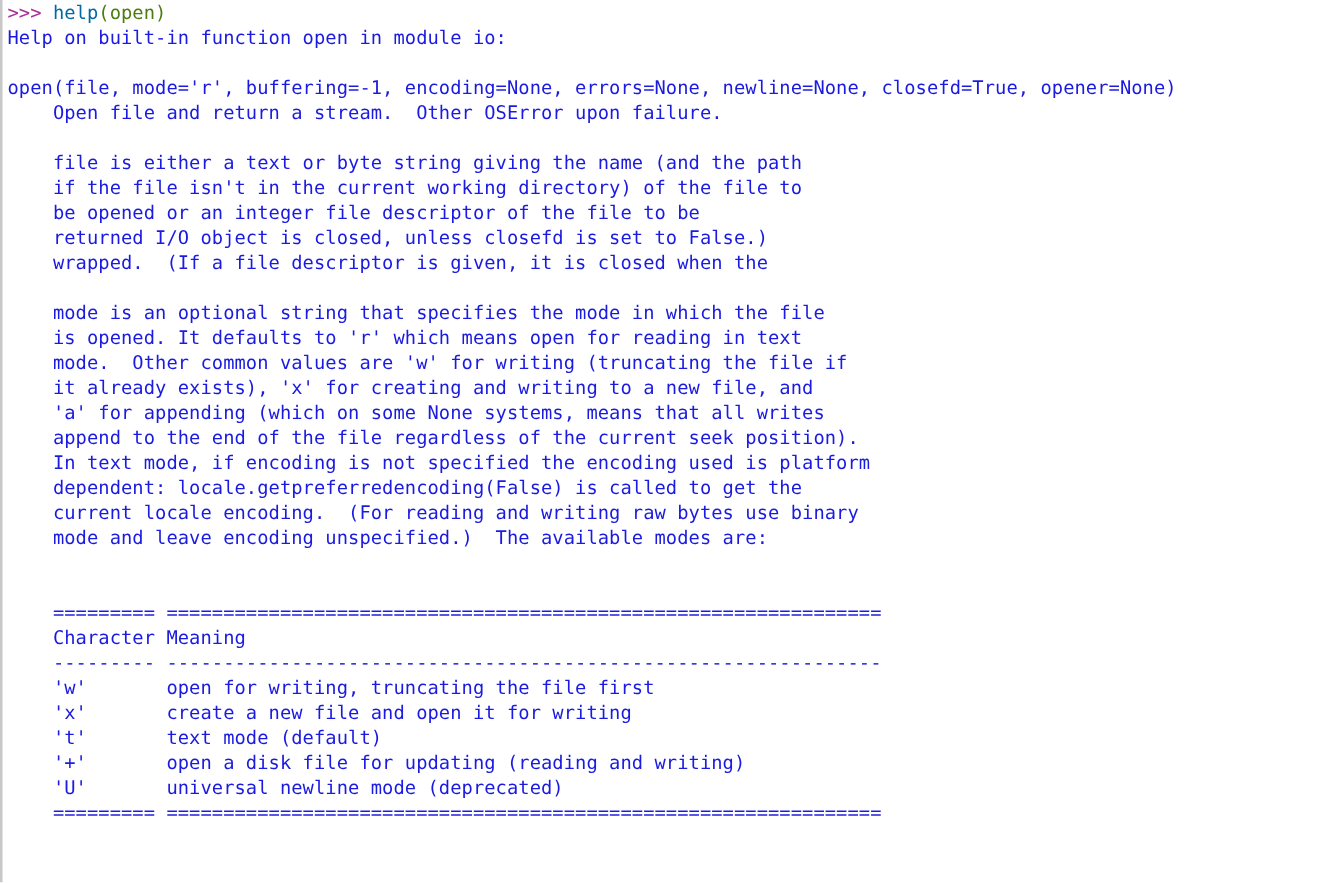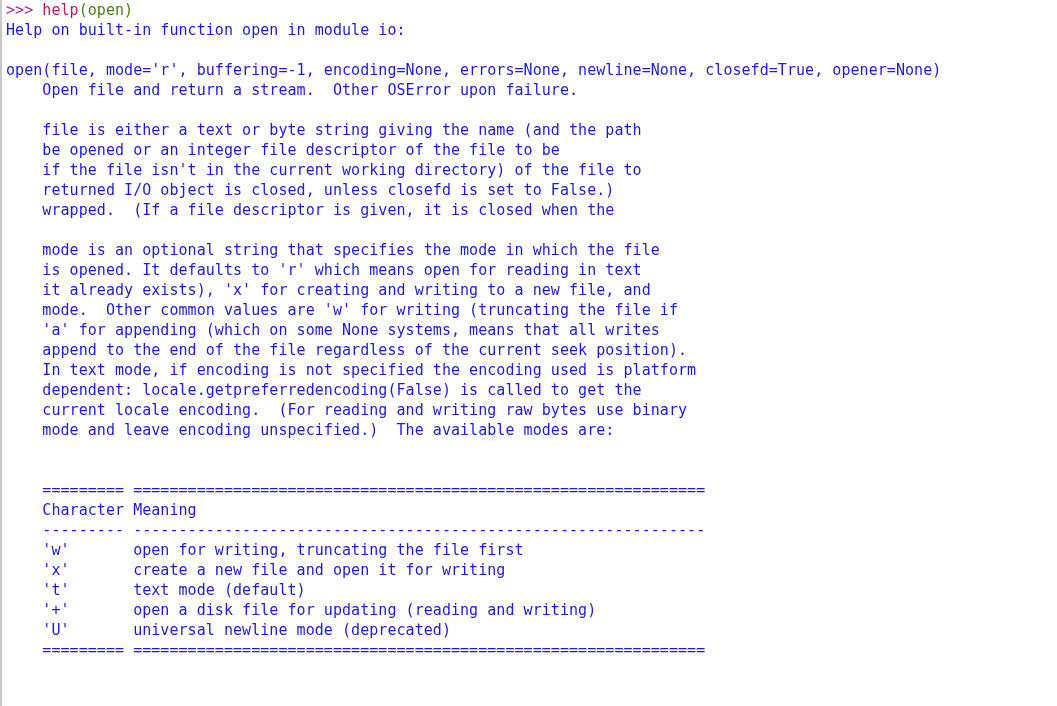--- a/index.html
+++ b/index.html
@@ -39,52 +39,52 @@
     white-space: pre;
     letter-spacing: 0.05px;
     color: #1a1ae0;
   }
 
   .blank { height: 20px; }
 
   
   .prompt-line { white-space: pre; }
   .tok-prompt  { color: #a83296; }
-  .tok-builtin { color: #be185d; }
+  .tok-builtin { color: #0369a1; }
   .tok-paren   { color: #4d7c0f; }
 </style>
 </head>
 <body>
 
 <div id="terminal">
   <div id="console">
 
     <div class="line prompt-line"><span class="tok-prompt">&gt;&gt;&gt; </span><span class="tok-builtin">help</span><span class="tok-paren">(open)</span></div>
 
     <div class="line">Help on built-in function open in module io:</div>
 
     <div class="line blank"></div>
 
     <div class="line">open(file, mode='r', buffering=-1, encoding=None, errors=None, newline=None, closefd=True, opener=None)</div>
     <div class="line">    Open file and return a stream.  Other OSError upon failure.</div>
 
     <div class="line blank"></div>
 
     <div class="line">    file is either a text or byte string giving the name (and the path</div>
+    <div class="line">    if the file isn't in the current working directory) of the file to</div>
     <div class="line">    be opened or an integer file descriptor of the file to be</div>
-    <div class="line">    if the file isn't in the current working directory) of the file to</div>
     <div class="line">    returned I/O object is closed, unless closefd is set to False.)</div>
     <div class="line">    wrapped.  (If a file descriptor is given, it is closed when the</div>
 
     <div class="line blank"></div>
 
     <div class="line">    mode is an optional string that specifies the mode in which the file</div>
     <div class="line">    is opened. It defaults to 'r' which means open for reading in text</div>
+    <div class="line">    mode.  Other common values are 'w' for writing (truncating the file if</div>
     <div class="line">    it already exists), 'x' for creating and writing to a new file, and</div>
-    <div class="line">    mode.  Other common values are 'w' for writing (truncating the file if</div>
     <div class="line">    'a' for appending (which on some None systems, means that all writes</div>
     <div class="line">    append to the end of the file regardless of the current seek position).</div>
     <div class="line">    In text mode, if encoding is not specified the encoding used is platform</div>
     <div class="line">    dependent: locale.getpreferredencoding(False) is called to get the</div>
     <div class="line">    current locale encoding.  (For reading and writing raw bytes use binary</div>
     <div class="line">    mode and leave encoding unspecified.)  The available modes are:</div>
 
     <div class="line blank"></div>
     <div class="line blank"></div>
 

